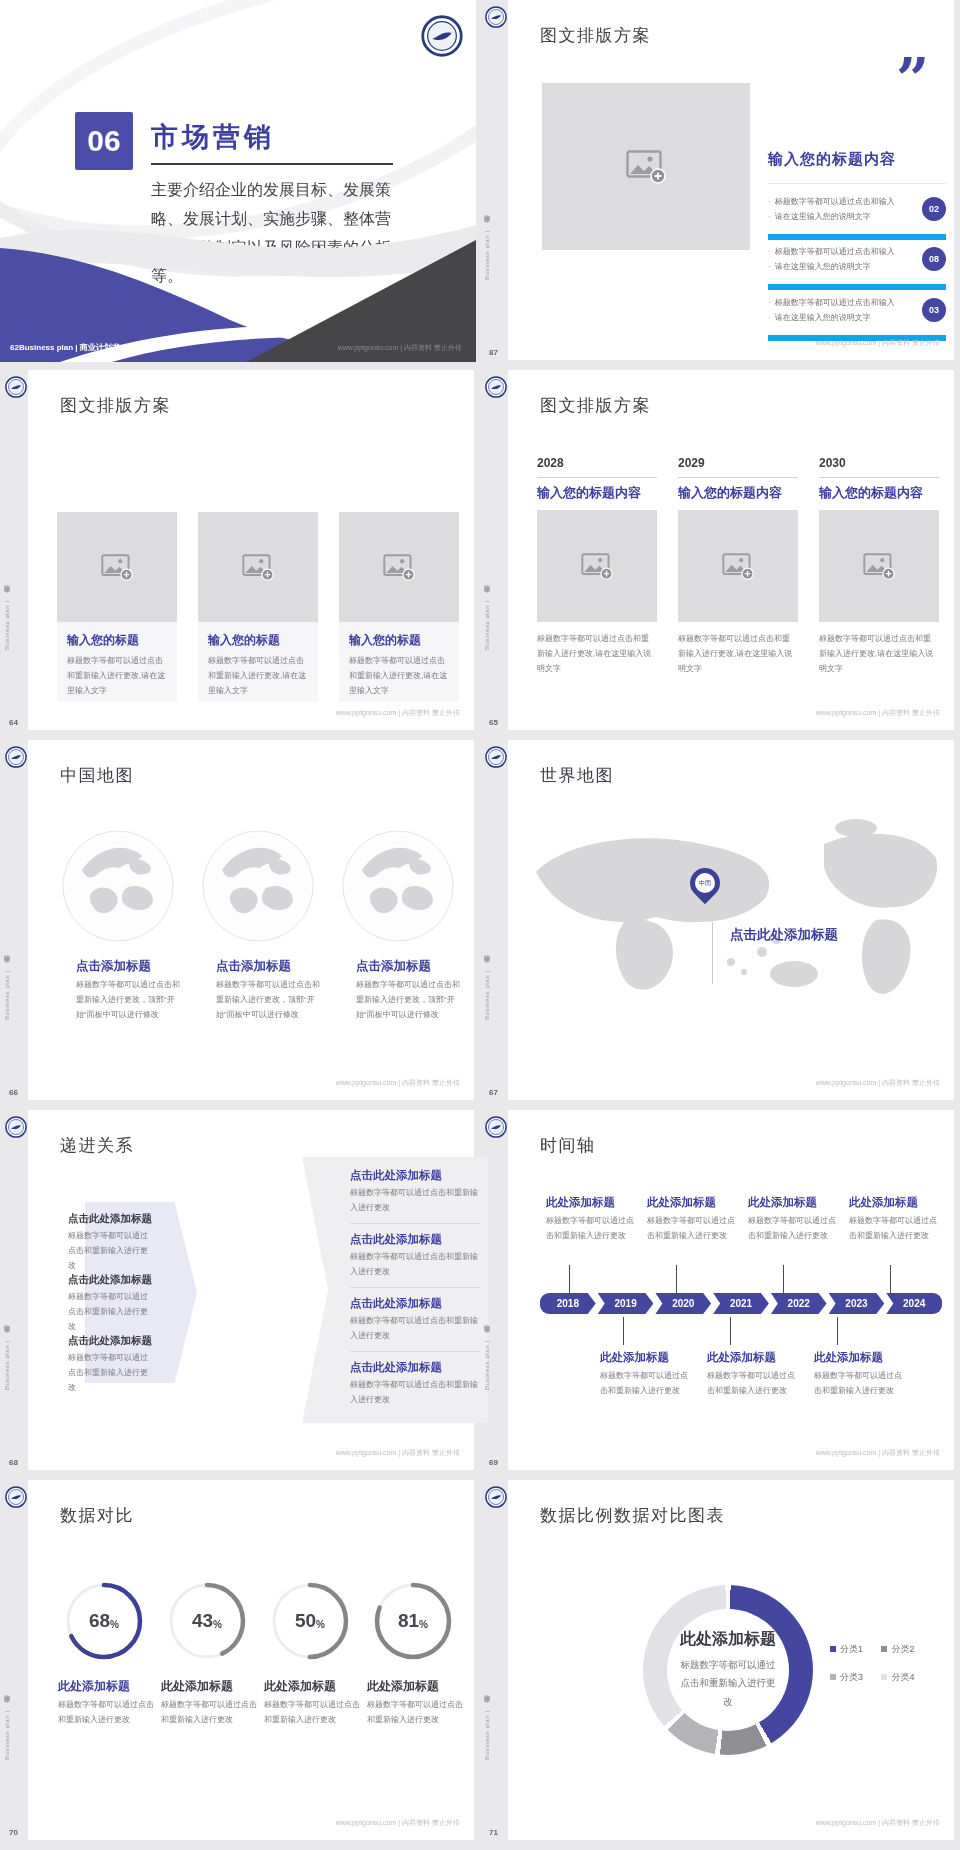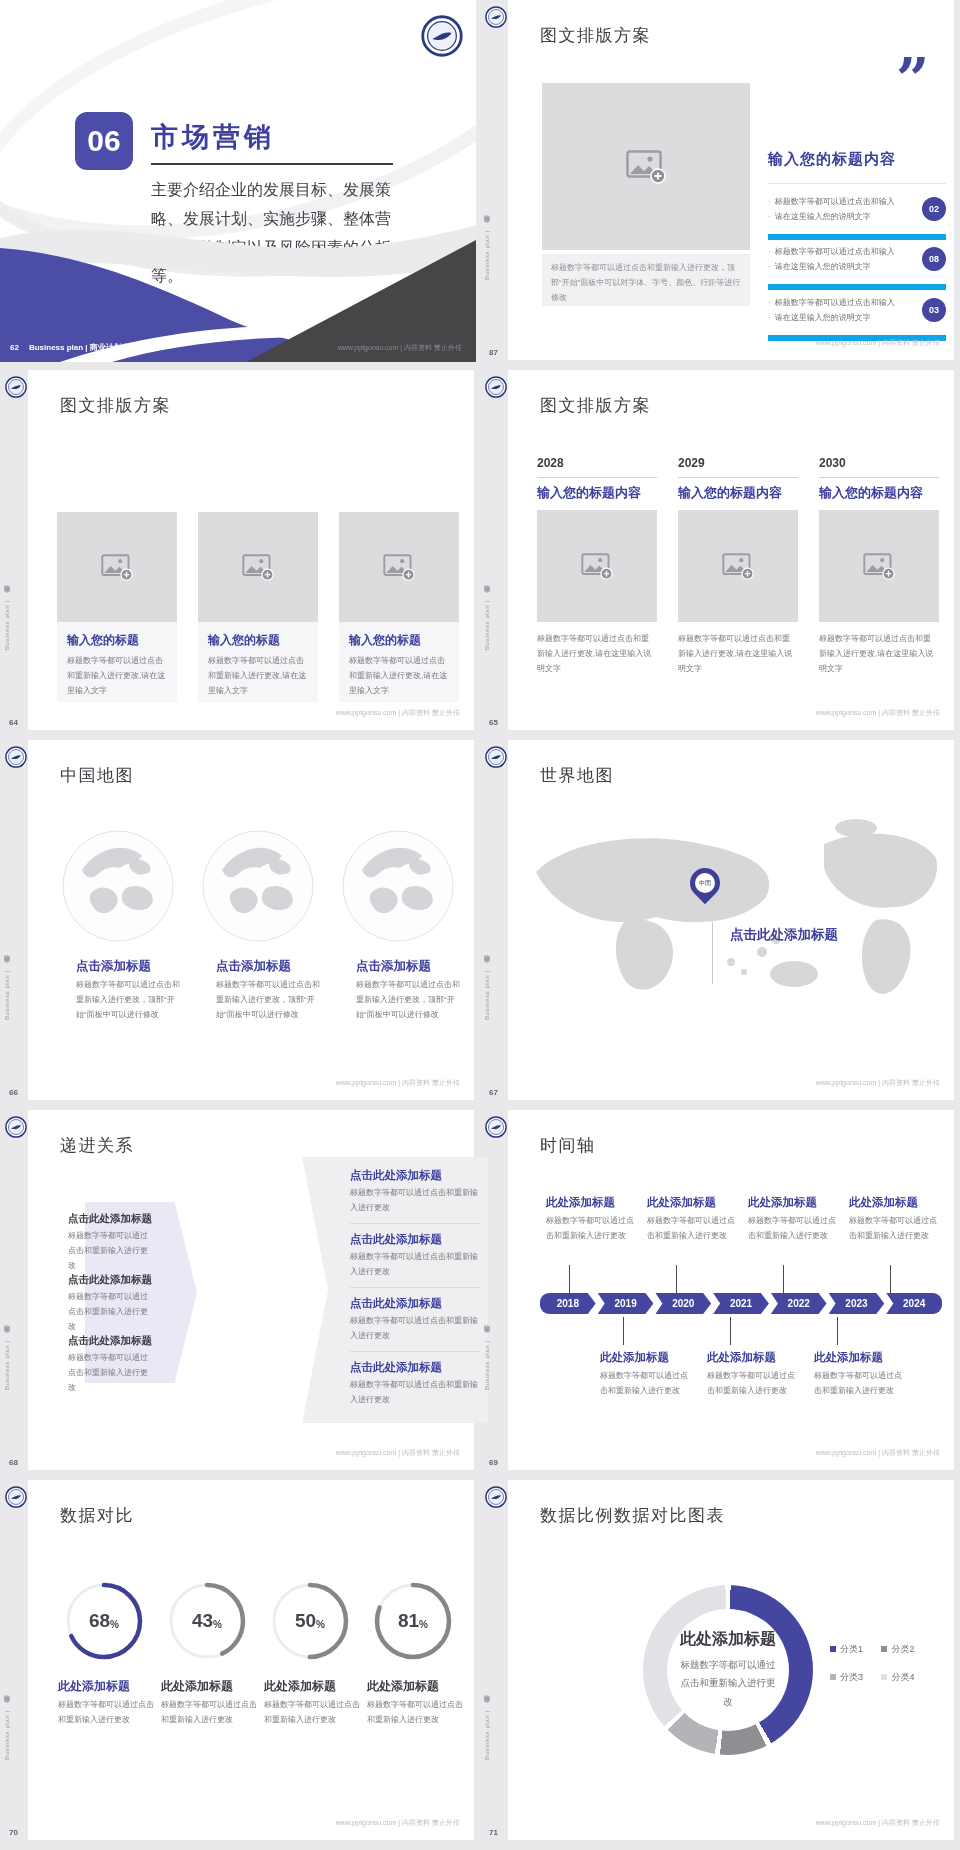--- a/index.html
+++ b/index.html
@@ -43,26 +43,26 @@
   .donut{position:absolute;left:135px;top:105px;width:170px;height:170px;border-radius:50%}
   .donut .hole{position:absolute;left:24px;top:24px;width:122px;height:122px;border-radius:50%;background:#fff;display:flex;flex-direction:column;align-items:center;justify-content:center;text-align:center}
   .lg-mark{display:inline-block;width:6px;height:6px;margin-right:4px}
   .leg-item{font-size:9px;color:#6c6c73;display:inline-flex;align-items:center;margin-right:14px}
   
   .pin{position:absolute;left:182px;top:128px;width:30px;height:30px;background:#3e4098;border-radius:50% 50% 50% 0;transform:rotate(-45deg)}
   .pin .core{position:absolute;inset:5px;background:#fff;border-radius:50%;transform:rotate(45deg);display:flex;align-items:center;justify-content:center;font-size:6px;color:#3a3a70}
   
   #s62 .sec{position:absolute;left:0;top:0;width:476px;height:362px;background:#fff;overflow:hidden}
   .curve{position:absolute;border-radius:50%;border:14px solid #f2f2f5}
-  .numbox{position:absolute;left:75px;top:112px;width:58px;height:58px;background:#4b4da8;border-radius:12px;color:#fff;font-size:30px;font-weight:bold;display:flex;align-items:center;justify-content:center}
+  .numbox{position:absolute;left:75px;top:112px;width:58px;height:58px;background:#4b4da8;border-radius:2px;color:#fff;font-size:30px;font-weight:bold;display:flex;align-items:center;justify-content:center}
   .t62{position:absolute;left:151px;top:119px;font-size:27px;font-weight:bold;color:#3d3f9e;letter-spacing:4px}
   .ul62{position:absolute;left:151px;top:163px;width:242px;height:2px;background:#3b3b44}
   .d62{position:absolute;left:151px;top:176px;width:254px;font-size:16px;line-height:1.8;color:#3e3e46}
   .s62fl{position:absolute;left:10px;bottom:9px;color:#fff;font-size:8px;font-weight:bold;z-index:5}
-  .s62fl span{margin-right:10px}
+  .s62fl span{}
   .s62fr{position:absolute;right:14px;bottom:9px;color:#8b8b90;font-size:7px;z-index:5}
 </style>
 </head>
 <body>
 
 <div class="cell" id="s62" style="left:0;top:0">
   <div class="sec">
     <div class="curve" style="left:-160px;top:-260px;width:760px;height:460px;transform:rotate(-14deg)"></div>
     <div class="curve" style="left:-80px;top:-180px;width:820px;height:420px;transform:rotate(-10deg);border-color:#ededf0"></div>
     <div class="curve" style="left:-40px;top:-40px;width:900px;height:380px;transform:rotate(-8deg);border-color:#f5f5f7"></div>
@@ -106,21 +106,20 @@
         <span class="ic">
           <svg viewBox="0 0 40 34">
             <rect x="1.5" y="1.5" width="33" height="25" rx="2" fill="none" stroke="#9c9ca2" stroke-width="2.4"></rect>
             <circle cx="24" cy="9" r="2.6" fill="#9c9ca2"></circle>
             <path d="M4 24l8-9 6 6 5-5 8 8z" fill="#9c9ca2"></path>
             <circle cx="32" cy="26" r="7" fill="#8f8f95" stroke="#fff" stroke-width="1.6"></circle>
             <path d="M32 22.5v7M28.5 26h7" stroke="#fff" stroke-width="1.8"></path>
           </svg>
         </span>
       </div>
-    <div class="abs" style="left:34px;top:254px;width:208px;height:52px;background:#f1f1f3;padding:7px 9px;box-sizing:border-box;font-size:8px;line-height:1.85;color:#8e8e93">标题数字等都可以通过点击和重新输入进行更改，顶部“开始”面板中可以对字体、字号、颜色、行距等进行修改</div>
     <div class="q-mark" style="left:388px;top:50px">”</div>
     <div class="abs hp" style="left:260px;top:150px;font-size:15px;letter-spacing:1px">输入您的标题内容</div>
     <div class="row63" style="left:260px;top:183px;border-top:1px solid #e6e6ea">
       <div class="bl">
           <div>标题数字等都可以通过点击和输入</div>
           <div>请在这里输入您的说明文字</div>
         </div>
       <div class="badge">02</div>
     </div>
     <div class="row63" style="left:260px;top:234px">

